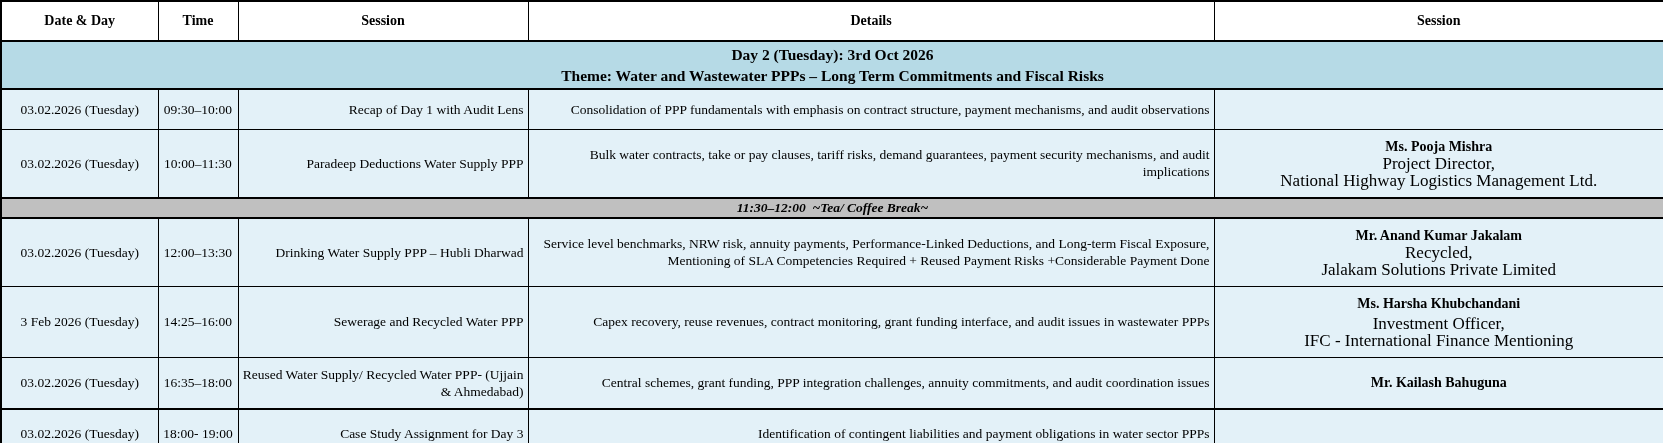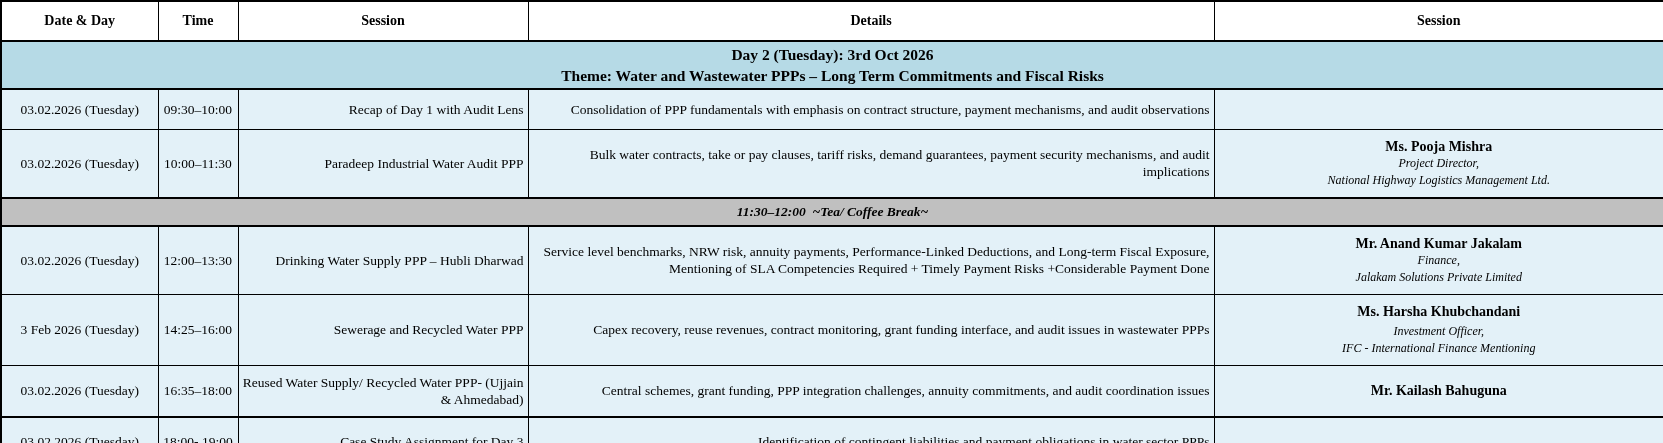--- a/index.html
+++ b/index.html
@@ -45,24 +45,24 @@
     padding: 8px 4px;
   }
   tr.h40 td { height: 40px; }
   tr.h50 td { height: 50px; }
   tr.h56 td { height: 56px; }
   tr.h70 td { height: 70px; }
   td.date, td.time { text-align: center; padding: 2px 2px; }
   td.sess, td.details { text-align: right; }
   td.faculty { text-align: center; }
   .fac-name { font-weight: bold; font-size: 14px; }
-  .fac-title, .fac-org { font-style: italic; font-size: 12px; }
+  .fac-title, .fac-org { font-size: 17px; }
   td.faculty.gapped .fac-name { margin-bottom: 3px; }
   tr.break td {
-    height: 28px;
+    height: 20px;
     background: var(--break_bg, #c0c0c0);
     text-align: center;
     font-weight: bold;
     font-style: italic;
     font-size: 13.5px;
     border-top: 2px solid var(--border, #000);
     border-bottom: 2px solid var(--border, #000);
     white-space: pre-wrap;
     padding: 0 2px;
   }
@@ -104,41 +104,41 @@
       <td class="faculty">
         <div class="fac-name"></div>
         <div class="fac-title"></div>
         <div class="fac-org"></div>
       </td>
     </tr>
 
     <tr class="session h50">
       <td class="date">03.02.2026 (Tuesday)</td>
       <td class="time">10:00–11:30</td>
-      <td class="sess">Paradeep Industrial Water Audit PPP</td>
+      <td class="sess">Paradeep Deductions Water Supply PPP</td>
       <td class="details">Bulk water contracts, take or pay clauses, tariff risks, demand guarantees, payment security mechanisms, and audit implications</td>
       <td class="faculty">
         <div class="fac-name">Ms. Pooja Mishra</div>
         <div class="fac-title">Project Director,</div>
         <div class="fac-org">National Highway Logistics Management Ltd.</div>
       </td>
     </tr>
 
     <tr class="break">
       <td colspan="5">11:30–12:00  ~Tea/ Coffee Break~</td>
     </tr>
 
     <tr class="session h56">
       <td class="date">03.02.2026 (Tuesday)</td>
       <td class="time">12:00–13:30</td>
       <td class="sess">Drinking Water Supply PPP – Hubli Dharwad</td>
-      <td class="details">Service level benchmarks, NRW risk, annuity payments, Performance-Linked Deductions, and Long-term Fiscal Exposure, Mentioning of SLA Competencies Required + Timely Payment Risks +Considerable Payment Done</td>
+      <td class="details">Service level benchmarks, NRW risk, annuity payments, Performance-Linked Deductions, and Long-term Fiscal Exposure, Mentioning of SLA Competencies Required + Reused Payment Risks +Considerable Payment Done</td>
       <td class="faculty">
         <div class="fac-name">Mr. Anand Kumar Jakalam</div>
-        <div class="fac-title">Finance,</div>
+        <div class="fac-title">Recycled,</div>
         <div class="fac-org">Jalakam Solutions Private Limited</div>
       </td>
     </tr>
 
 
     <tr class="session h70">
       <td class="date">3 Feb 2026 (Tuesday)</td>
       <td class="time">14:25–16:00</td>
       <td class="sess">Sewerage and Recycled Water PPP</td>
       <td class="details">Capex recovery, reuse revenues, contract monitoring, grant funding interface, and audit issues in wastewater PPPs</td>

